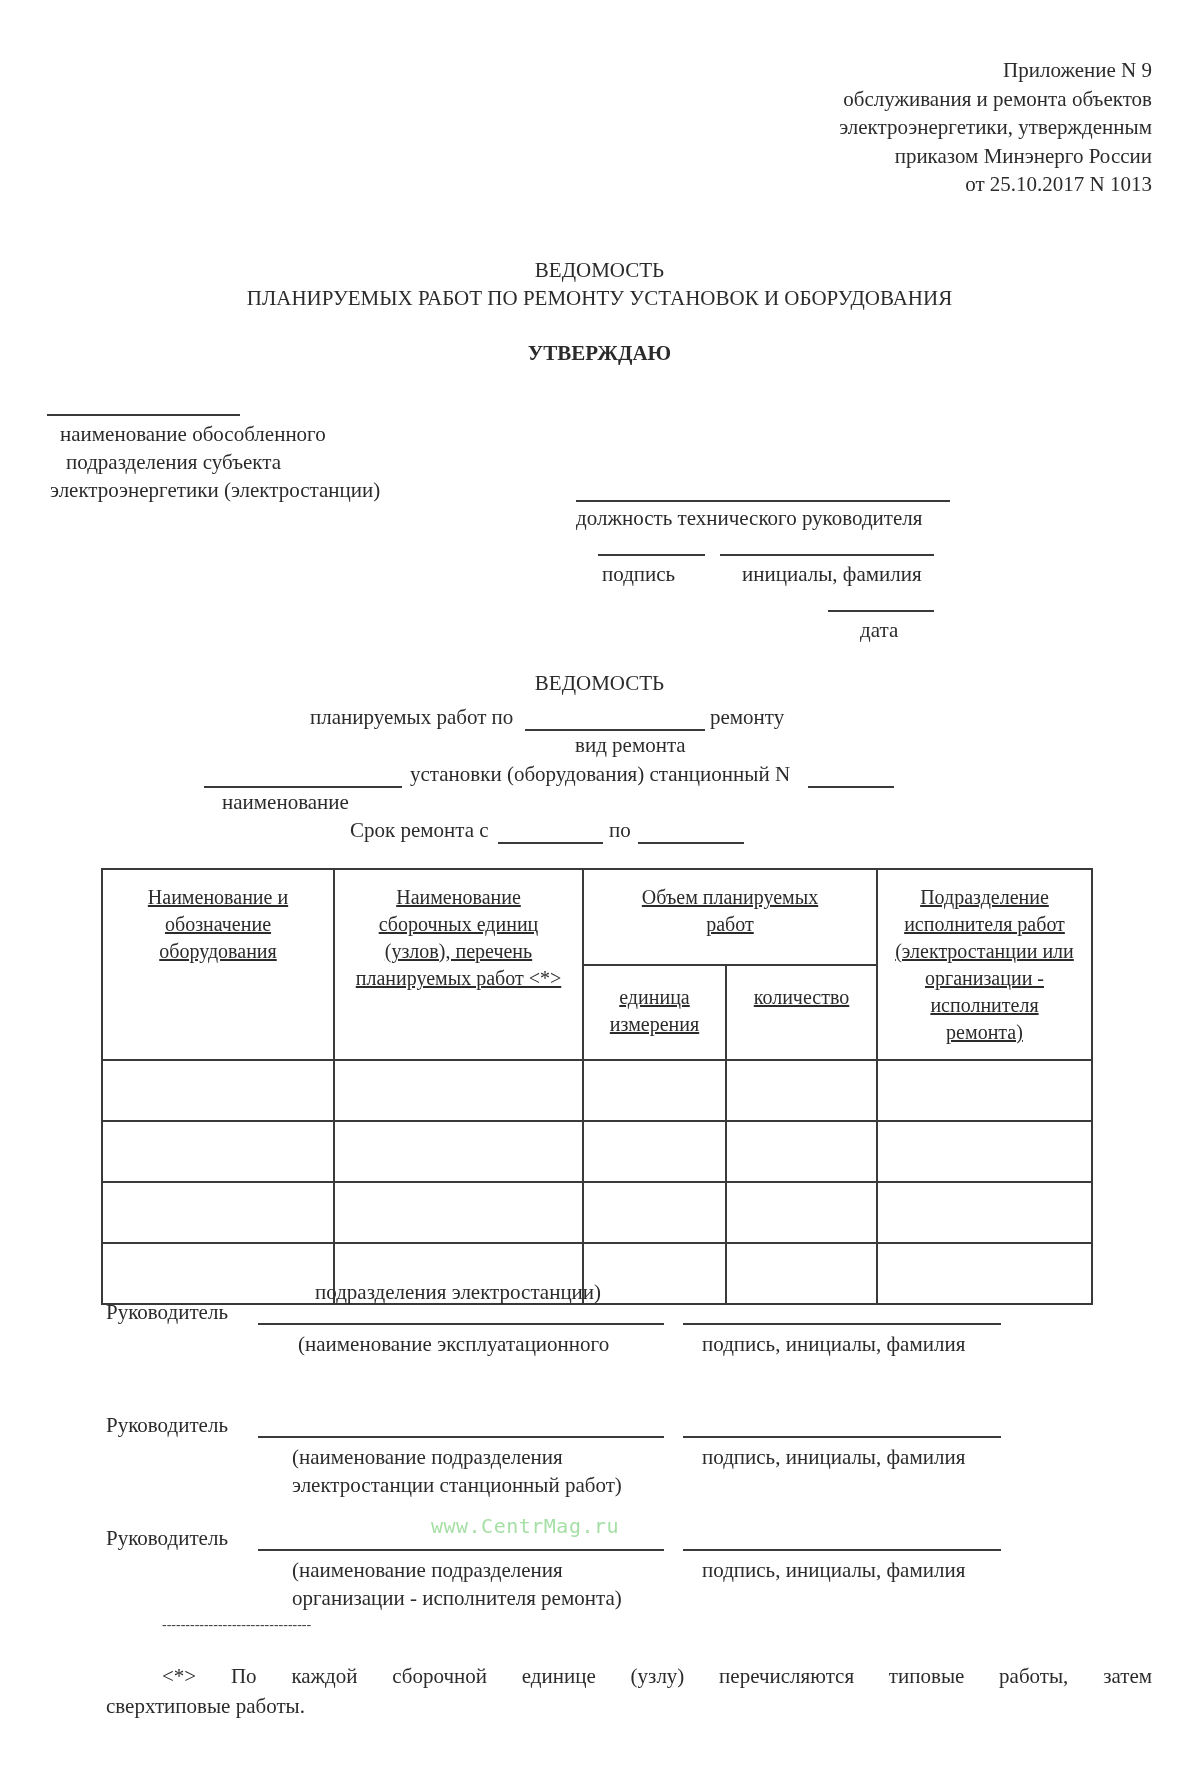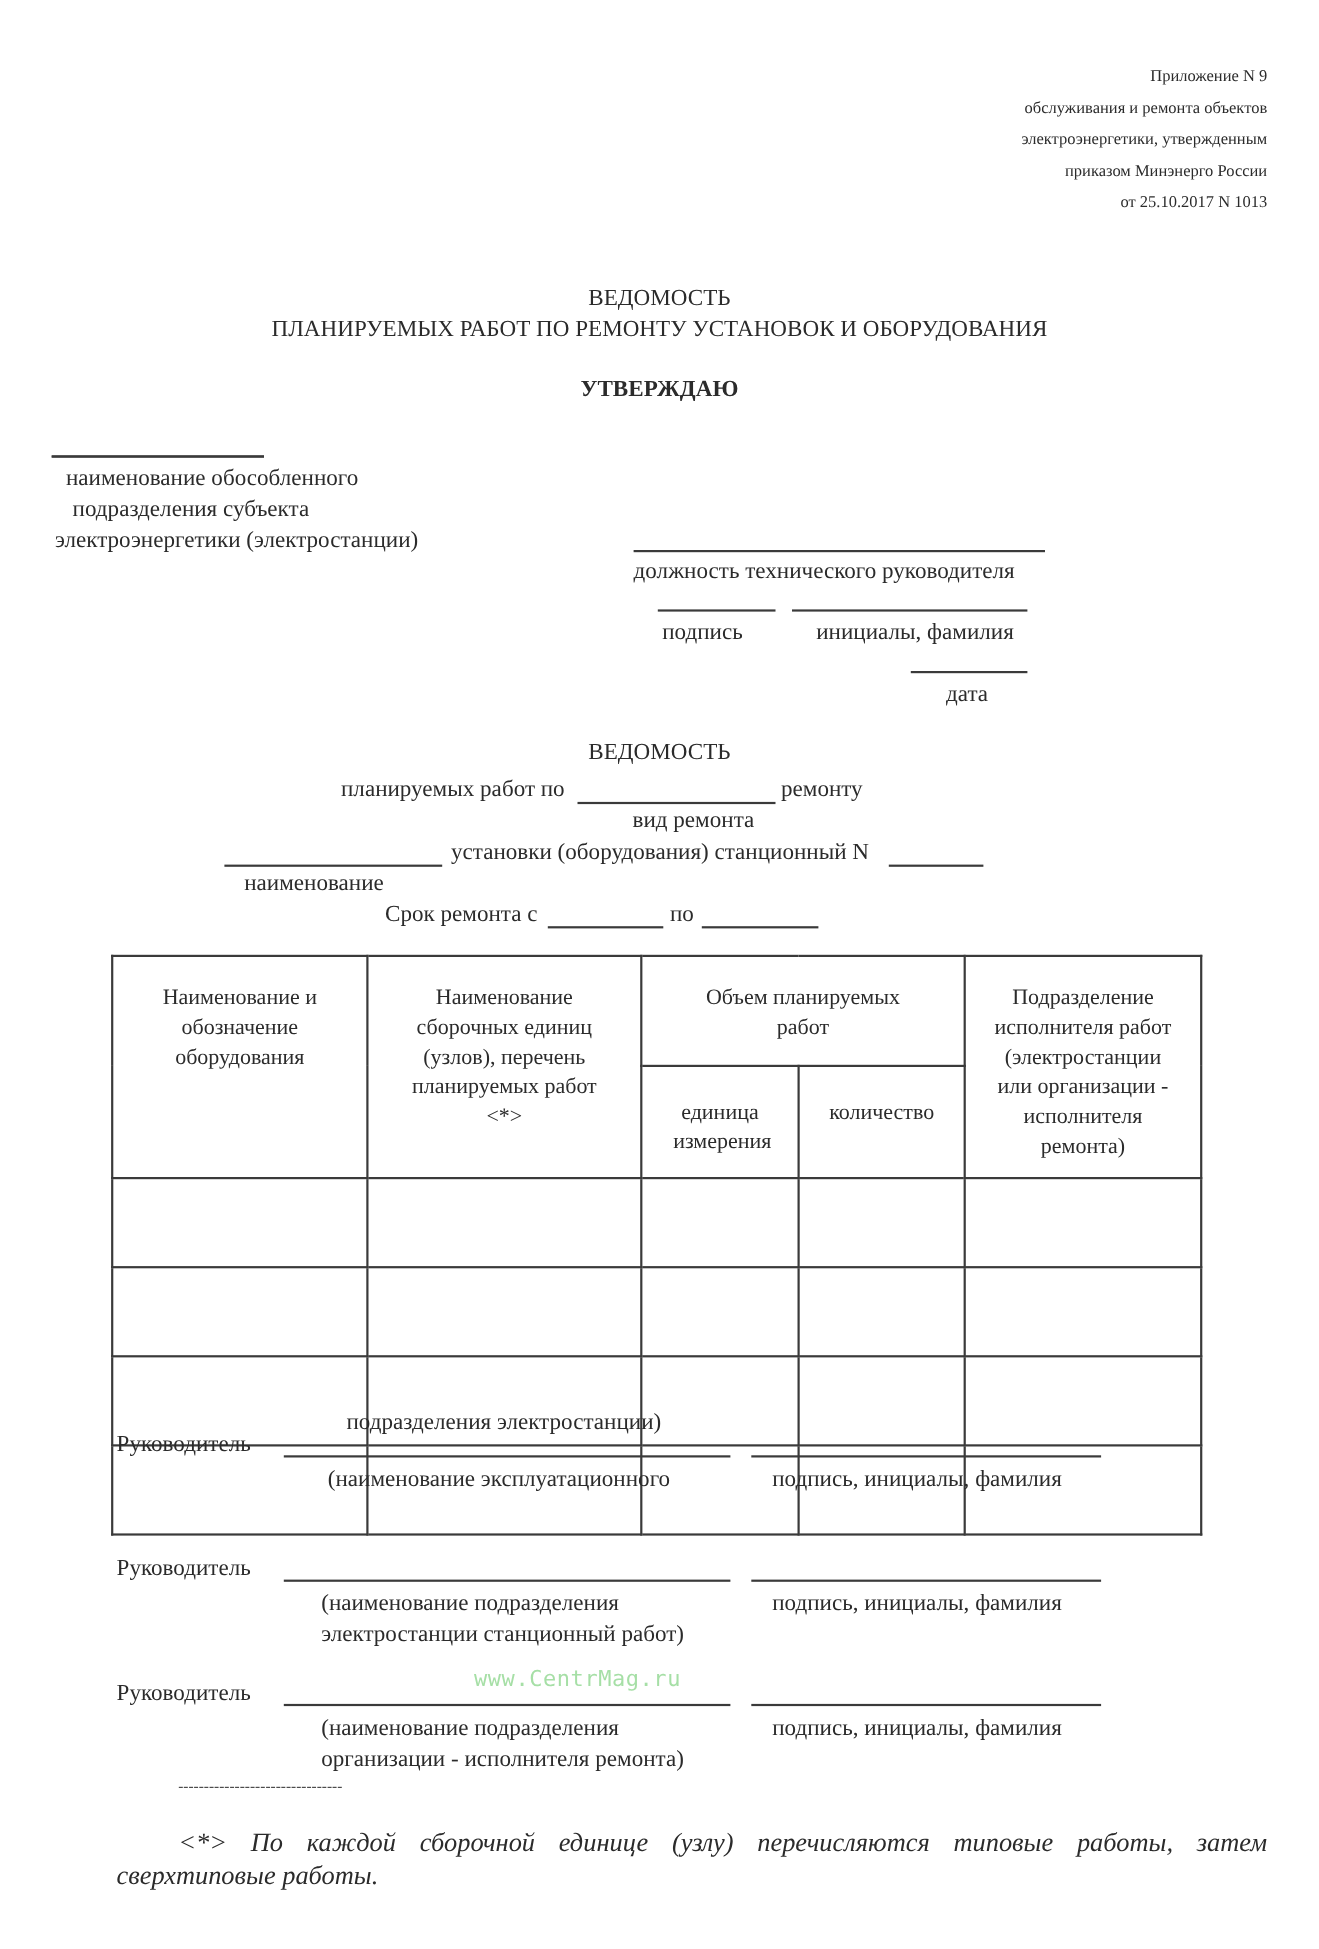--- a/index.html
+++ b/index.html
@@ -6,41 +6,41 @@
   body {
     width: 1199px; height: 1772px; position: relative; overflow: hidden;
     font-family: "Liberation Serif", "DejaVu Serif", serif;
     color: #2b2b2b;
   }
   .abs { position: absolute; white-space: nowrap; }
   .t { font-size: 21px; line-height: 28px; }
   .hr { position: absolute; height: 0; border-top: 2px solid #3a3a3a; }
 
   
-  #appendix { position: absolute; right: 47px; top: 56px; text-align: right; font-size: 15px; line-height: 28.5px; }
+  #appendix { position: absolute; right: 47px; top: 56px; text-align: right; font-size: 21px; line-height: 28.5px; }
   #appendix div { white-space: nowrap; }
 
   .center-line { position: absolute; left: 0; width: 1199px; text-align: center; white-space: nowrap; font-size: 21px; line-height: 28px; }
 
   
   #work-table {
     position: absolute; left: 101px; top: 868px; width: 990px;
     border-collapse: collapse; table-layout: fixed;
     font-size: 20px; line-height: 27px;
   }
   #work-table td, #work-table th {
-    border: 2px solid #3a3a3a; padding: 14px; text-align: center; vertical-align: top; font-weight: normal;
+    border: 2px solid #3a3a3a; padding: 4px; text-align: center; vertical-align: top; font-weight: normal; text-decoration: underline;
   }
   #work-table th .cell { padding: 10px 6px 0 6px; }
   #work-table tr.data-row td { height: 51px; }
 
   .sig-label { font-size: 21px; line-height: 28px; }
   .watermark { position: absolute; left: 0; width: 1050px; text-align: center; font-family: "DejaVu Sans Mono", monospace; font-size: 20px; color: #a6dfa6; letter-spacing: 0.5px; }
   .dashes { position: absolute; left: 162px; top: 1617px; font-size: 14px; letter-spacing: 0px; color: #444; }
-  #footnote { position: absolute; left: 106px; top: 1661px; width: 1046px; font-size: 24px; line-height: 30px; text-align: justify; text-align-last: left; font-style: italic; }
+  #footnote { position: absolute; left: 106px; top: 1661px; width: 1046px; font-size: 21px; line-height: 30px; text-align: justify; text-align-last: left; }
   #footnote .p1 { text-indent: 56px; text-align: justify; text-align-last: justify; }
 </style>
 </head>
 <body>
 
 <div id="appendix">
   <div>Приложение N 9</div>
   <div>обслуживания и ремонта объектов</div>
   <div>электроэнергетики, утвержденным</div>
   <div>приказом Минэнерго России</div>

